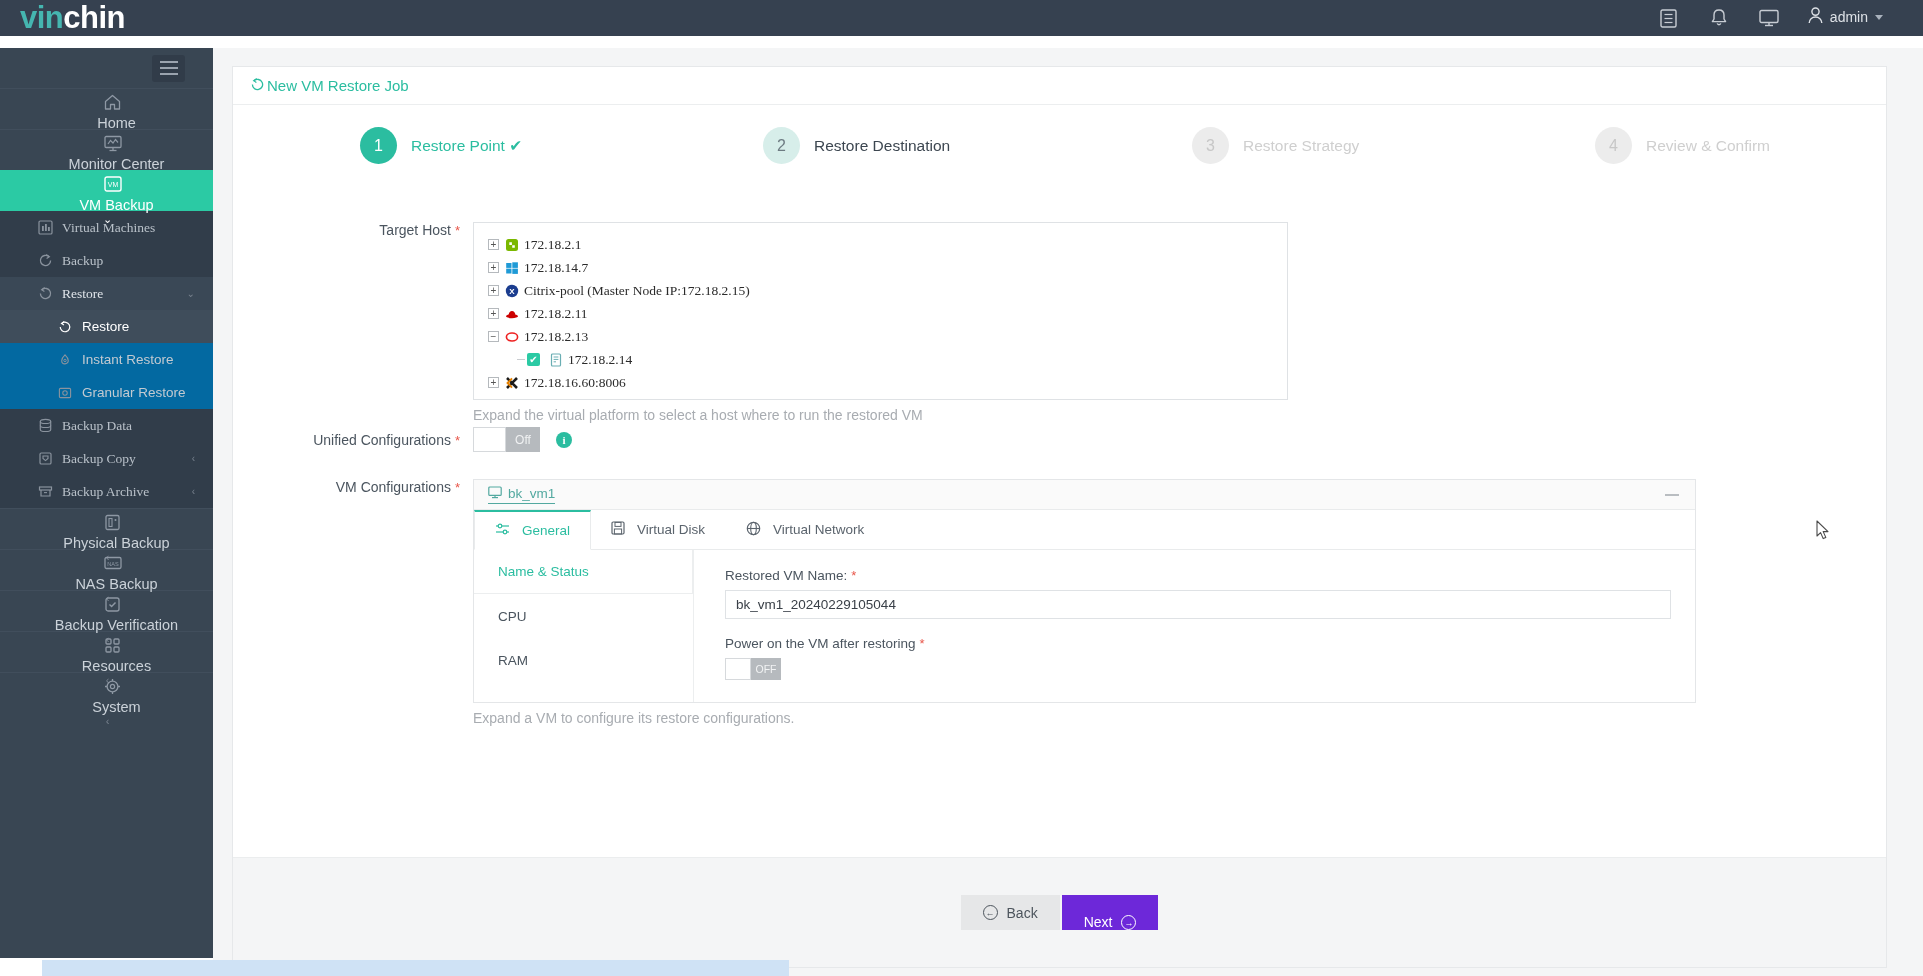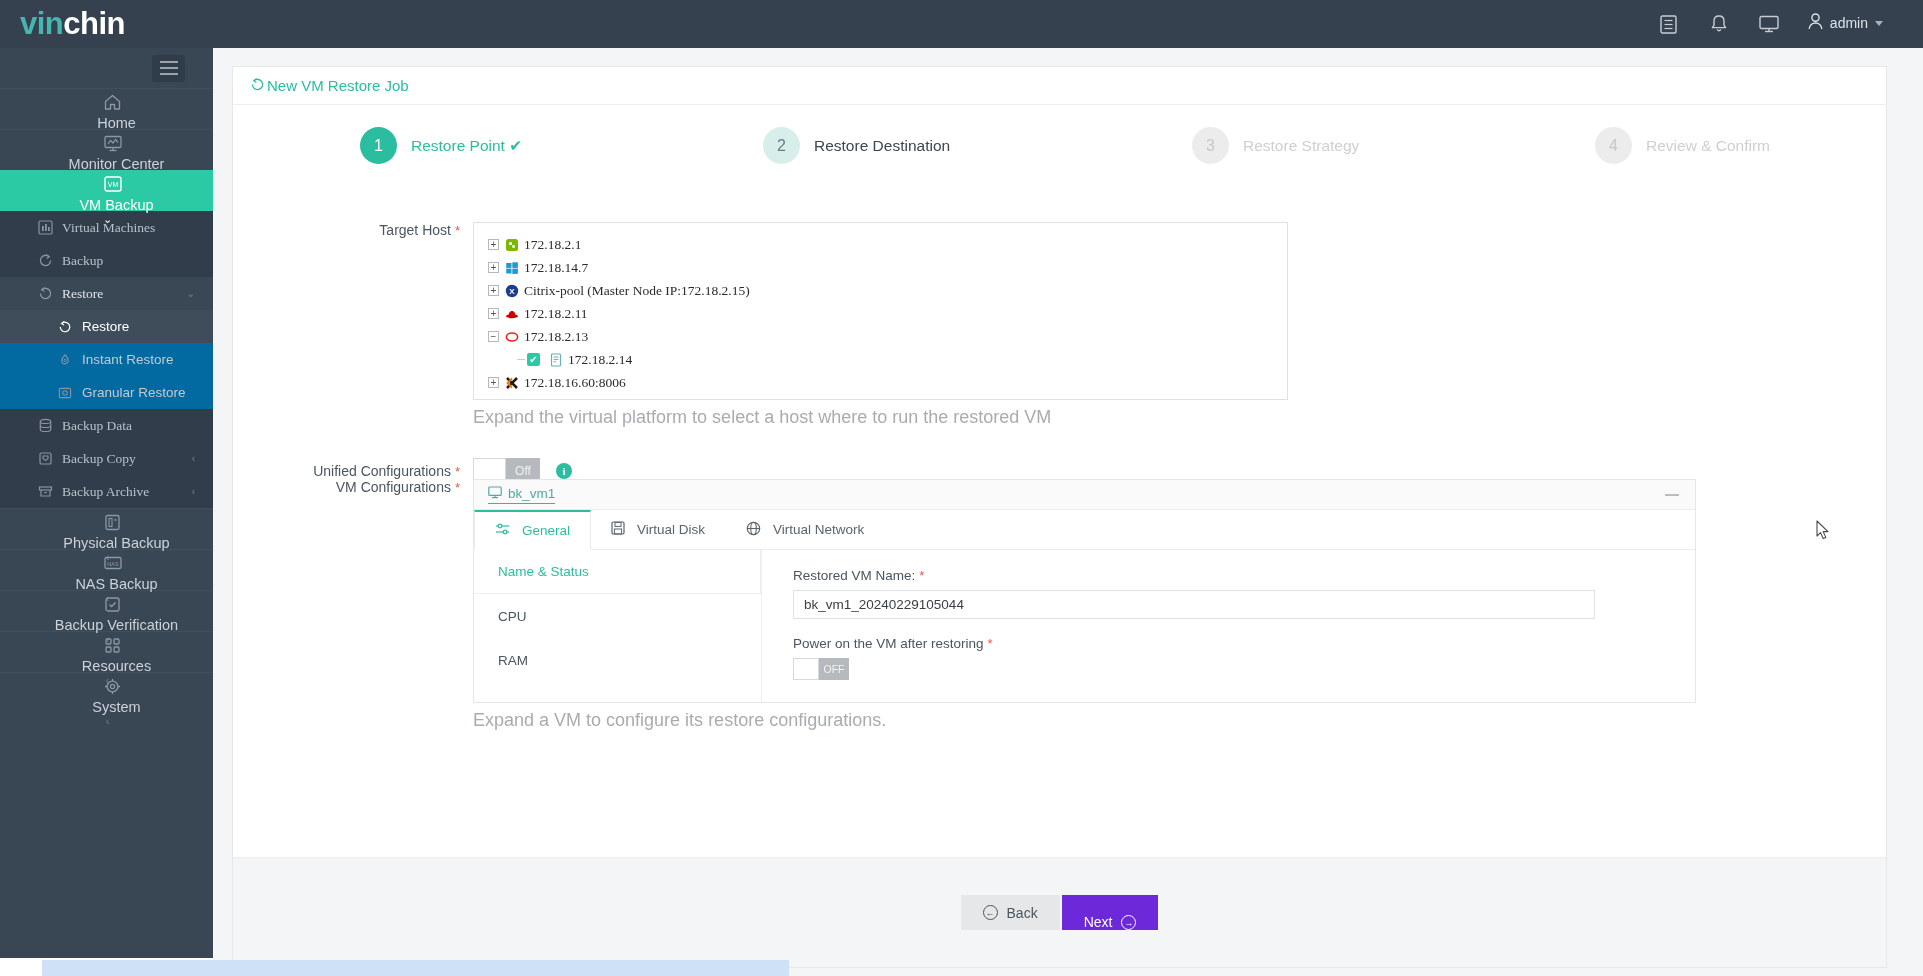--- a/index.html
+++ b/index.html
@@ -5,21 +5,21 @@
   * { box-sizing: border-box; margin: 0; padding: 0; }
   html, body {
     width: 1923px; height: 976px;
     font-family: "Liberation Sans", sans-serif;
     background: #ffffff; overflow: hidden;
   }
   body { position: relative; }
 
   
   .topbar {
-    position: absolute; top: 0; left: 0; width: 1923px; height: 48px;
+    position: absolute; top: 0; left: 0; width: 1923px; height: 36px;
     background: #364150; display: flex; align-items: center;
   }
   .logo {
     width: 213px; padding-left: 20px;
     font-size: 31px; font-weight: 700; letter-spacing: -0.5px; line-height: 48px;
   }
   .logo .l1 { color: #45b6b0; }
   .logo .l2 { color: #ffffff; }
   .topbar-right {
     margin-left: auto; display: flex; align-items: flex-start;
@@ -124,21 +124,21 @@
   }
   .tnode .dash { width: 8px; height: 1px; background: #c9ccd0; margin-right: 2px; }
   .tnode .ico { width: 16px; height: 16px; margin-right: 4px; flex: 0 0 16px; display: flex; align-items: center; justify-content: center; }
   .tnode.child { padding-left: 29px; }
   .tcheck {
     width: 13px; height: 13px; border-radius: 2px; background: #2bcaa4;
     display: flex; align-items: center; justify-content: center;
     color: #fff; font-size: 10px; margin-right: 8px; flex: 0 0 13px; cursor: pointer;
     font-family: "Liberation Sans", sans-serif;
   }
-  .hint { font-size: 18px; color: #a8acb1; margin-top: 7px; }
+  .hint { font-size: 14px; color: #a8acb1; margin-top: 7px; }
 
   
   .toggle { width: 67px; height: 25px; display: flex; cursor: pointer; }
   .toggle .knob { width: 33px; background: #ffffff; border: 1px solid #d6d9dc; }
   .toggle .tlbl { flex: 1; background: #b6babe; color: #f0f1f2; font-size: 12px; display: flex; align-items: center; justify-content: center; }
   .info-i {
     width: 16px; height: 16px; border-radius: 50%; background: #2bbda0; color: #fff;
     font-size: 11px; font-weight: 700; display: flex; align-items: center; justify-content: center;
     margin-left: 16px; font-family: "Liberation Serif", serif; cursor: pointer;
   }
@@ -159,21 +159,21 @@
   }
   .vm-tab.active { color: #2bbda0; border-top: 2px solid #2bbda0; border-left: 1px solid #e9ebec; border-right: 1px solid #e9ebec; background: #fff; margin-bottom: -1px; border-bottom: 1px solid #fff; }
 
   .vm-body { display: flex; height: 152px; }
   .sub-nav { width: 288px; border-right: 1px solid #eceeef; }
   .sub-nav-item { height: 44px; display: flex; align-items: center; padding-left: 24px; font-size: 13.5px; color: #4b555f; cursor: pointer; }
   .sub-nav-item.active { color: #2bbda0; border: 1px solid #eceeef; border-left: none; border-top: none; background: #fff; }
   .vm-form { flex: 1; padding: 18px 24px 0 31px; }
   .fl { font-size: 13.5px; color: #4b555f; }
   .text-input {
-    width: 802px; height: 29px; border: 1px solid #dfe2e5; background: #fff;
+    width: 946px; height: 29px; border: 1px solid #dfe2e5; background: #fff;
     font-size: 13.5px; color: #3a4048; padding: 0 10px; margin-top: 7px;
     font-family: "Liberation Sans", sans-serif;
   }
   .toggle2 { width: 56px; height: 22px; display: flex; cursor: pointer; margin-top: 7px; }
   .toggle2 .knob { width: 26px; background: #fff; border: 1px solid #d6d9dc; }
   .toggle2 .tlbl { flex: 1; background: #b6babe; color: #f2f3f4; font-size: 10.5px; display: flex; align-items: center; justify-content: center; }
 
   
   .footer {
     position: absolute; left: 0; bottom: 0; width: 1653px; height: 110px;
@@ -554,21 +554,21 @@
                 </svg>
             </span>
             <span>172.18.16.60:8006</span>
           </div>
 
         </div>
         <div class="hint">Expand the virtual platform to select a host where to run the restored VM</div>
       </div>
     </div>
 
-    <div class="frow" style="top:391px; left:0; align-items:center;">
+    <div class="frow" style="top:360px; left:0; align-items:center;">
       <div class="flabel">
         <span>Unified Configurations</span><span class="req">*</span>
       </div>
       <div style="display:flex; align-items:center;">
         <div class="toggle">
           <div class="knob"></div>
           <div class="tlbl">Off</div>
         </div>
         <div class="info-i">i</div>
       </div>

